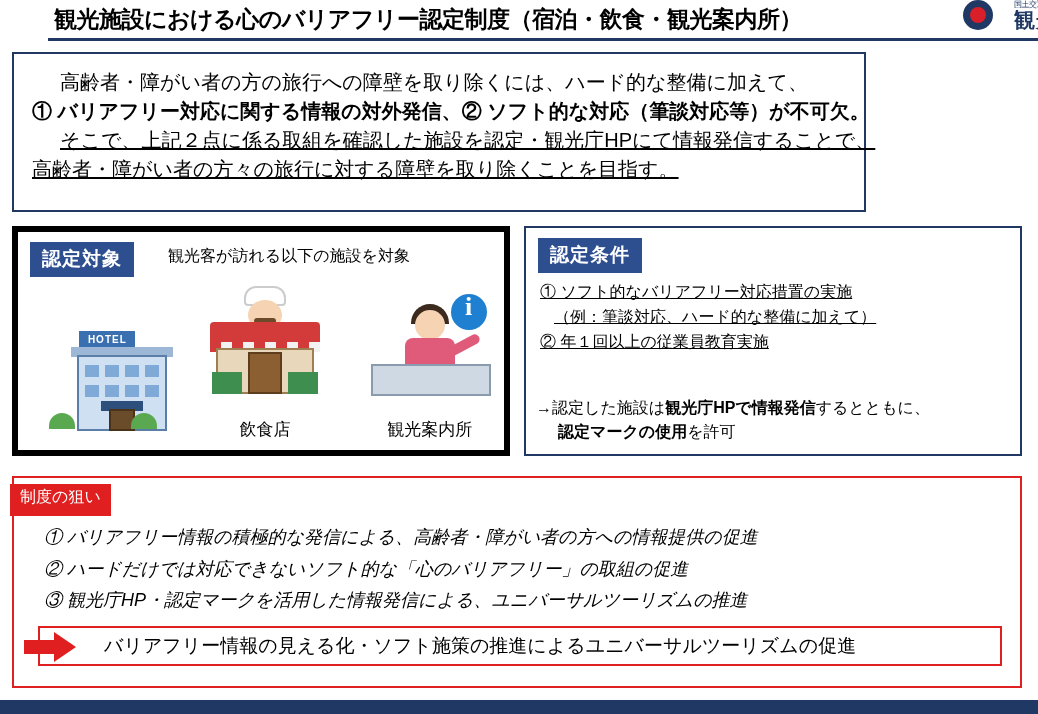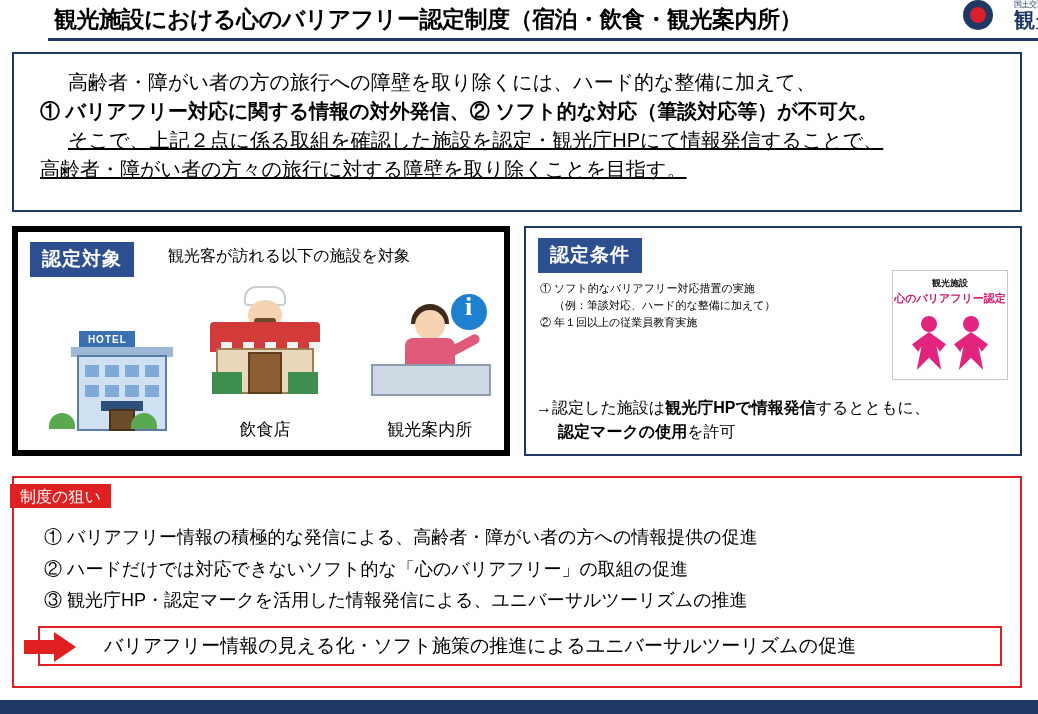--- a/index.html
+++ b/index.html
@@ -79,25 +79,25 @@
     color: #1f3864;
     display: block;
     letter-spacing: 1px;
   }
 
   
   .intro-box {
     position: absolute;
     left: 12px;
     top: 52px;
-    width: 1010px;
+    width: 854px;
     height: 160px;
     border: 2px solid #1f3864;
     box-sizing: border-box;
-    padding: 14px 18px 0 26px;
+    padding: 14px 18px 0 18px;
   }
   .intro-line {
     font-size: 20px;
     line-height: 1.45;
     white-space: nowrap;
   }
   .intro-line.indent { text-indent: 28px; }
   .intro-line.bold { font-weight: bold; }
   .u { text-decoration: underline; }
 
@@ -191,23 +191,24 @@
     border: 2px solid #1f3864;
     box-sizing: border-box;
   }
   .cond-list {
     position: absolute;
     left: 14px;
     top: 52px;
     width: 340px;
   }
   .cond-item {
-    font-size: 11px;
+    font-size: 16px;
     line-height: 1.55;
     white-space: nowrap;
+    text-decoration: underline;
   }
   .cond-item.sub { text-indent: 14px; }
   .cond-concl {
     position: absolute;
     left: 10px;
     top: 168px;
     font-size: 16px;
     line-height: 1.5;
     white-space: nowrap;
   }
@@ -276,27 +277,28 @@
     border: 2px solid #e02020;
     box-sizing: border-box;
   }
   .tag-red {
     position: absolute;
     left: 10px;
     top: 484px;
     background: #e02020;
     color: #ffffff;
     font-size: 16px;
-    padding: 3px 10px 0 10px;
+    padding: 3px 10px 8px 10px;
   }
   .purpose-list {
     position: absolute;
     left: 30px;
     top: 44px;
     width: 960px;
+    font-style: italic;
   }
   .purpose-item {
     font-size: 18px;
     line-height: 1.75;
     white-space: nowrap;
   }
   .summary-bar {
     position: absolute;
     left: 24px;
     top: 148px;
@@ -428,34 +430,20 @@
     <div class="cond-item">① ソフト的なバリアフリー対応措置の実施</div>
     <div class="cond-item sub">（例：筆談対応、ハード的な整備に加えて）</div>
     <div class="cond-item">② 年１回以上の従業員教育実施</div>
   </div>
 
   <div class="cond-concl">
     <span>→認定した施設は</span><span class="b">観光庁HPで情報発信</span><span>するとともに、</span>
     <span class="line2"><span class="b">認定マークの使用</span><span>を許可</span></span>
   </div>
 
-  <div class="mark-box">
-    <div class="mark-top">観光施設</div>
-    <div class="mark-top2">心のバリアフリー認定</div>
-    <div class="mark-figs">
-      <div class="fig fig-left">
-        <div class="head"></div>
-        <div class="body"></div>
-      </div>
-      <div class="fig fig-right">
-        <div class="head"></div>
-        <div class="body"></div>
-      </div>
-    </div>
-  </div>
 </div>
 
 <div class="purpose-box">
   <div class="purpose-list">
     <div class="purpose-item">① バリアフリー情報の積極的な発信による、高齢者・障がい者の方への情報提供の促進</div>
     <div class="purpose-item">② ハードだけでは対応できないソフト的な「心のバリアフリー」の取組の促進</div>
     <div class="purpose-item">③ 観光庁HP・認定マークを活用した情報発信による、ユニバーサルツーリズムの推進</div>
   </div>
 
   <div class="summary-bar">

